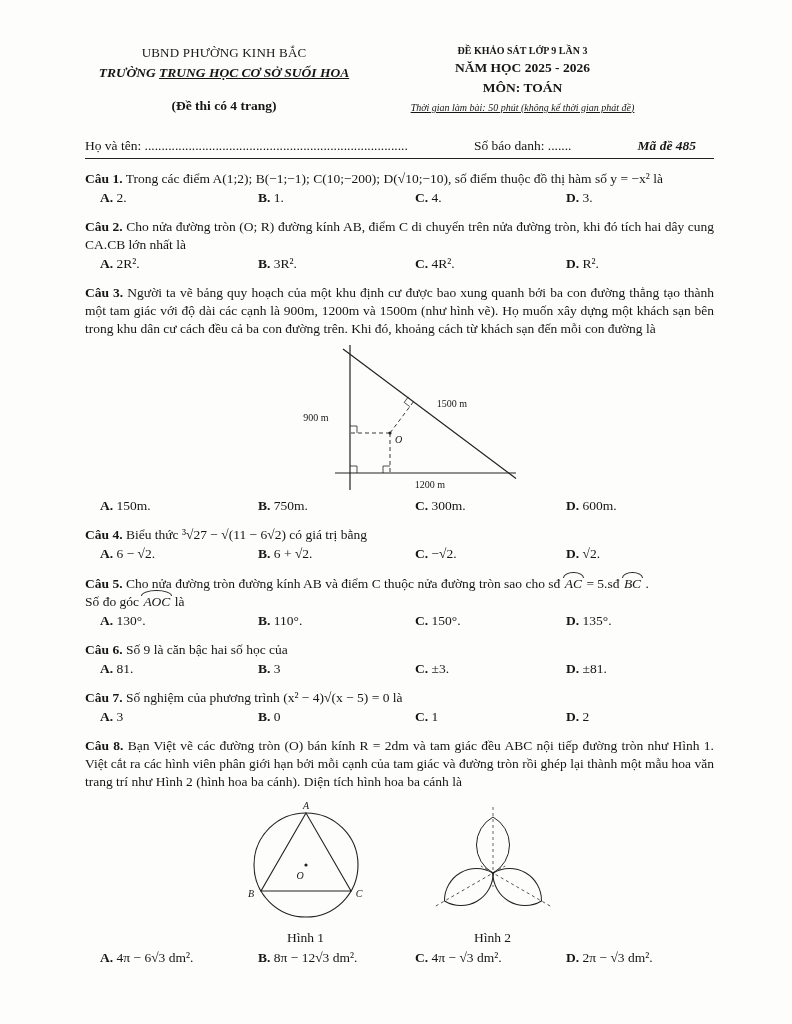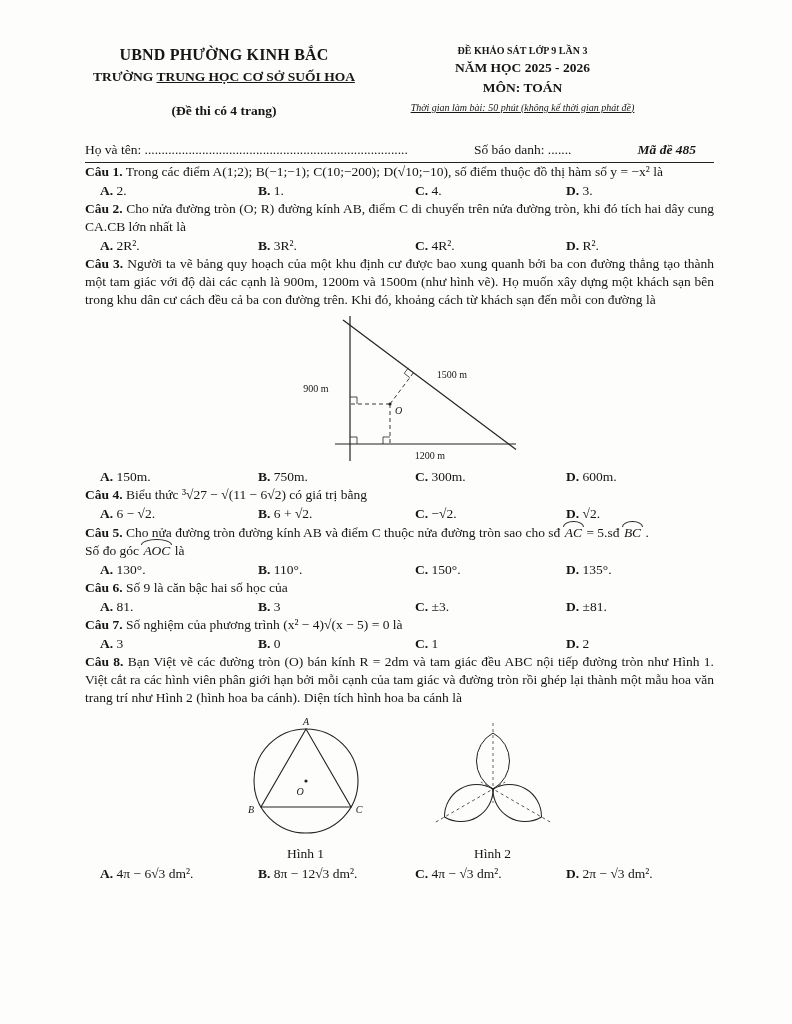--- a/index.html
+++ b/index.html
@@ -6,34 +6,34 @@
   html,body { margin:0; padding:0; background:#e9e9e9; }
   .page {
     width:792px; height:1024px; margin:0 auto; background:#fdfdfb;
     font-family:"Liberation Serif","DejaVu Serif",serif;
     font-size:13.5px; line-height:1.34; color:#161616;
     padding:44px 78px 16px 85px; position:relative; overflow:hidden;
   }
   .hdr { display:flex; }
   .hdr-left { width:278px; text-align:center; }
   .hdr-right { flex:1; text-align:center; padding-right:32px; }
-  .hl1 { font-weight:bold; font-size:16px; letter-spacing:.2px; }
-  .hl2 { font-weight:bold; margin-top:3px; }
+  .hl1 { font-weight:normal; font-size:13px; letter-spacing:.2px; }
+  .hl2 { font-weight:bold; margin-top:3px;font-style:italic; }
   .hl2 .u { text-decoration:underline; }
   .hl3 { font-weight:bold; margin-top:15px; }
   .hr1 { font-weight:bold; font-size:10px; }
   .hr2 { font-weight:bold; margin-top:2px; }
   .hr3 { font-weight:bold; margin-top:2px; }
   .hr4 { font-style:italic; font-size:10px; margin-top:3px; text-decoration:underline; }
   .student {
     display:flex; justify-content:space-between; align-items:baseline;
     margin-top:21px; padding-bottom:3px; border-bottom:1.4px solid #222;
   }
   .student .code { font-weight:bold; padding-right:18px;font-style:italic; }
-  .q { margin-top:0; }
+  .q { margin-top:11px; }
   .qtext { text-align:justify; }
   .qlabel { font-weight:bold; }
   .opts { display:grid; grid-template-columns:158px 157px 151px auto; padding-left:15px; margin-top:1px; }
   .ok { font-weight:bold; }
   .arc { position:relative; display:inline-block; font-style:italic; padding:0 1px; }
   .arc::before {
     content:''; position:absolute; left:-1px; right:-1px; top:-3px; height:5px;
     border:1px solid #222; border-bottom:none;
     border-radius:50% 50% 0 0 / 100% 100% 0 0;
   }

